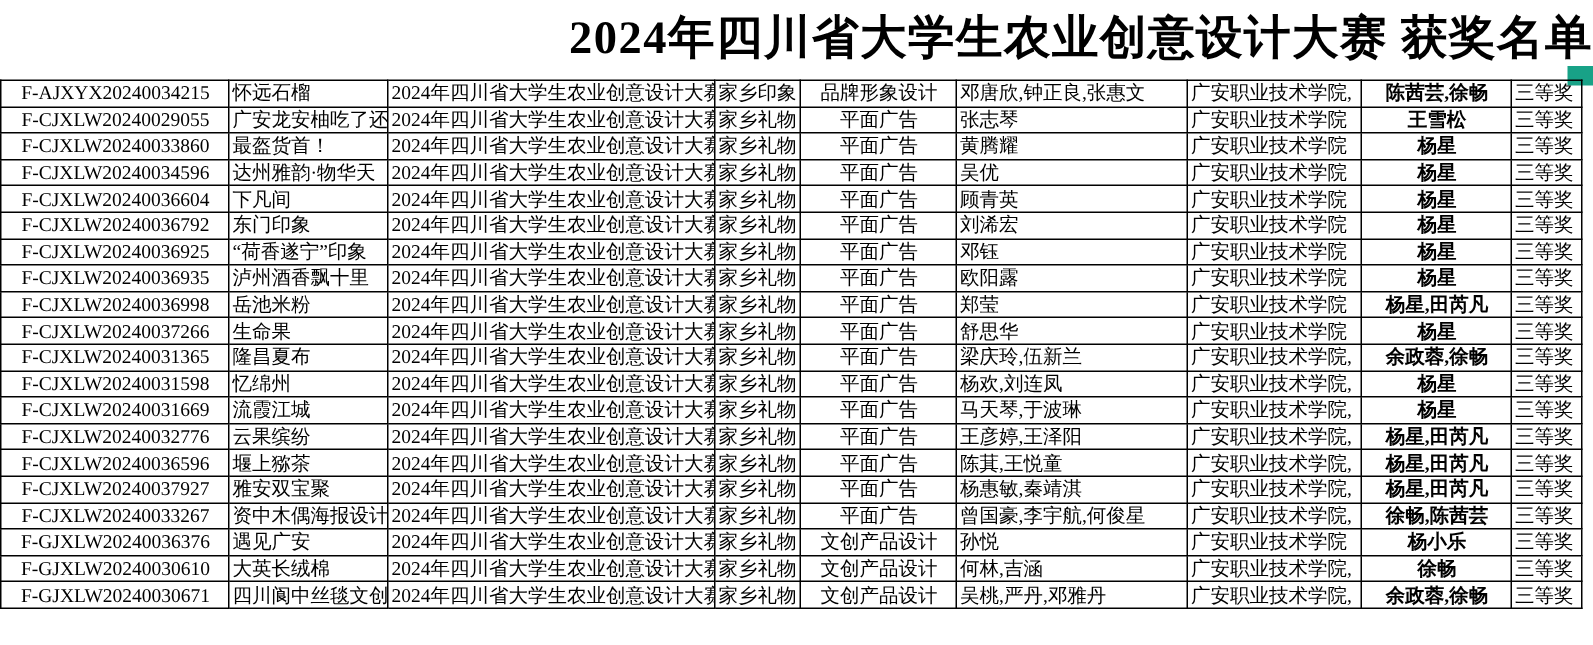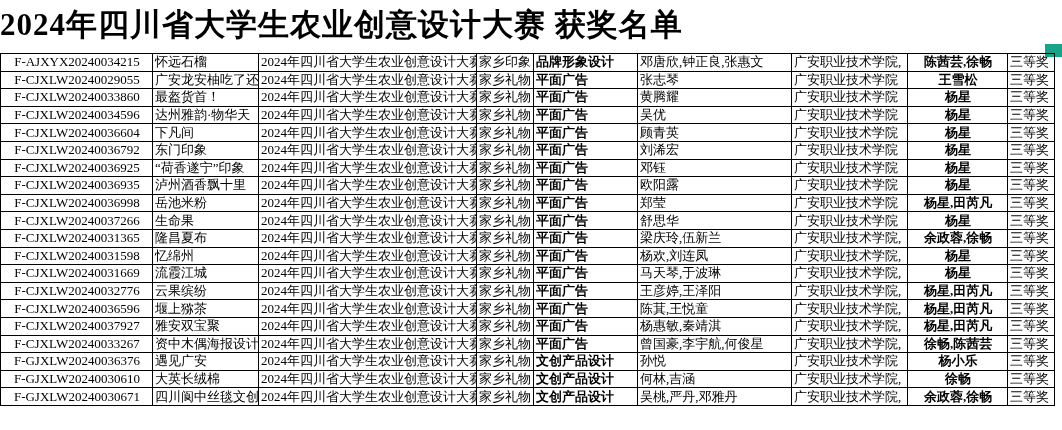--- a/index.html
+++ b/index.html
@@ -18,21 +18,21 @@
     height: 430px;
     background: #ffffff;
   }
   .title {
     position: absolute;
     top: 2px;
     left: 0;
     width: 1062px;
     height: 44px;
     line-height: 46px;
-    text-align: left;
+    text-align: right;
     font-size: 31px;
     font-weight: bold;
     letter-spacing: 1px;
     white-space: nowrap;
   }
   .accent-corner {
     position: absolute;
     top: 44px;
     right: 0px;
     width: 17px;
@@ -53,21 +53,21 @@
     font-size: 13px;
     line-height: 16px;
     white-space: nowrap;
     overflow: hidden;
     vertical-align: middle;
   }
   td.c-id      { text-align: center; font-size: 13.5px; }
   td.c-work    { text-align: left; }
   td.c-comp    { text-align: right; }
   td.c-cat     { text-align: left; padding-left: 3px; margin-top: 30px; }
-  td.c-type    { text-align: left; font-weight: bold; }
+  td.c-type    { text-align: center; }
   td.c-stud    { text-align: left; }
   td.c-school  { text-align: left; }
   td.c-teach   { text-align: center; font-weight: bold; }
   td.c-award   { text-align: left; }
 </style>
 </head>
 <body>
 
 <div class="sheet">
   <div class="title">2024年四川省大学生农业创意设计大赛 获奖名单</div>

